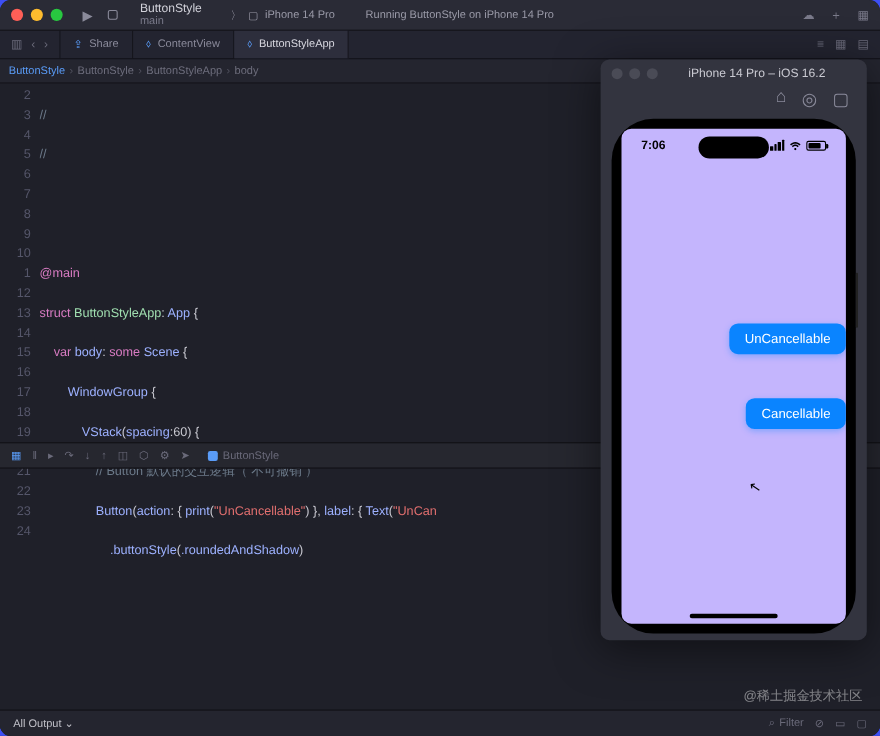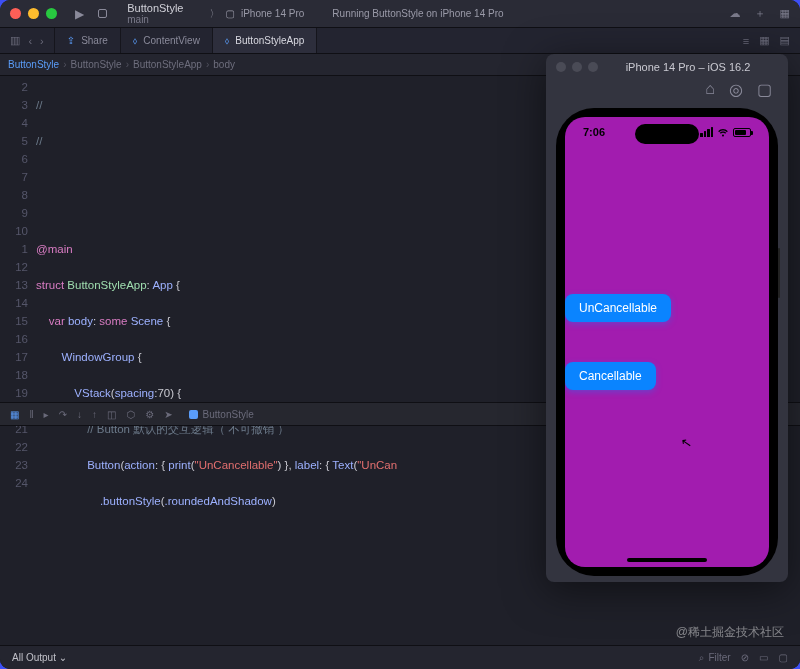--- a/index.html
+++ b/index.html
@@ -63,32 +63,32 @@
 
 .sim{position:absolute;top:54px;right:12px;width:242px;background:#33343f;border-radius:8px;box-shadow:0 8px 40px rgba(0,0,0,.5);padding-bottom:6px}
 .sim-tb{height:26px;display:flex;align-items:center;padding:0 10px}
 .sim-traffic{display:flex;gap:6px}
 .sim-dot{width:10px;height:10px;border-radius:50%;background:#4a4b56}
 .sim-title{flex:1;text-align:center;font-size:11px;color:#cacad2;font-weight:500}
 .sim-ctrls{height:22px;display:flex;justify-content:flex-end;gap:14px;padding:0 16px;color:#8a8a9a}
 
 
 .phone{margin:6px auto 0;width:222px;height:468px;background:#000;border-radius:38px;padding:9px;position:relative}
-.screen{width:100%;height:100%;background:#a21caf;border-radius:20px;position:relative;overflow:hidden}
+.screen{width:100%;height:100%;background:#c4b5fd;border-radius:9px;position:relative;overflow:hidden}
 .island{position:absolute;top:7px;left:50%;transform:translateX(-50%);width:64px;height:20px;background:#000;border-radius:12px}
 .statusbar{display:flex;justify-content:space-between;align-items:center;padding:9px 18px 0;font-size:11px;font-weight:600;color:#000}
 .sb-right{display:flex;gap:4px;align-items:center}
 .bars{display:flex;gap:1px;align-items:flex-end}
 .bar{width:2.5px;background:#000;border-radius:.5px}
 .b1{height:4px}.b2{height:6px}.b3{height:8px}.b4{height:10px}
 .wifi{width:12px;height:9px;position:relative}
 .batt{width:18px;height:9px;border:1px solid #000;border-radius:2px;position:relative}
 .batt::after{content:"";position:absolute;right:-3px;top:2px;width:2px;height:4px;background:#000;border-radius:0 1px 1px 0}
 .batt-fill{position:absolute;inset:1px 4px 1px 1px;background:#000;border-radius:1px}
-.app-vstack{position:absolute;top:0;left:0;right:0;bottom:0;display:flex;flex-direction:column;align-items:flex-start;justify-content:center;gap:40px}
+.app-vstack{position:absolute;top:0;left:0;right:0;bottom:0;display:flex;flex-direction:column;align-items:flex-end;justify-content:center;gap:40px}
 .btn{background:#0a84ff;color:#fff;font-size:12px;padding:7px 14px;border-radius:8px;box-shadow:0 2px 6px rgba(10,132,255,.35)}
 .home-ind{position:absolute;bottom:5px;left:50%;transform:translateX(-50%);width:80px;height:4px;background:#000;border-radius:3px}
 .side-btn{position:absolute;right:-2px;top:140px;width:2px;height:50px;background:#222;border-radius:1px}
 .cursor{position:absolute;top:435px;right:108px;color:#000;font-size:13px;transform:rotate(-10deg)}
 
 
 .wm{position:absolute;bottom:28px;right:16px;color:rgba(255,255,255,.45);font-size:12px}
 
 svg{display:block}
 </style>
@@ -187,21 +187,21 @@
     </div>
     <div class="code">
 <div><span class="c-cmt">//</span></div>
 <div><span class="c-cmt">//</span></div>
 <div> </div>
 <div> </div>
 <div><span class="c-attr">@main</span></div>
 <div><span class="c-kw">struct</span> <span class="c-id">ButtonStyleApp</span>: <span class="c-type">App</span> {</div>
 <div>    <span class="c-kw">var</span> <span class="c-prop">body</span>: <span class="c-kw">some</span> <span class="c-type">Scene</span> {</div>
 <div>        <span class="c-type">WindowGroup</span> {</div>
-<div>            <span class="c-type">VStack</span>(<span class="c-prop">spacing</span>:<span>70</span>) {</div>
+<div>            <span class="c-type">VStack</span>(<span class="c-prop">spacing</span>:<span>60</span>) {</div>
 <div>                <span class="c-cmt">// Button 默认的交互逻辑（ 不可撤销 ）</span></div>
 <div>                <span class="c-type">Button</span>(<span class="c-prop">action</span>: { <span class="c-fn">print</span>(<span class="c-str">"UnCancellable"</span>) }, <span class="c-prop">label</span>: { <span class="c-type">Text</span>(<span class="c-str">"UnCan</span></div>
 <div>                    <span class="c-fn">.buttonStyle</span>(<span class="c-prop">.roundedAndShadow</span>)</div>
 
 
 
 
 
 
 

